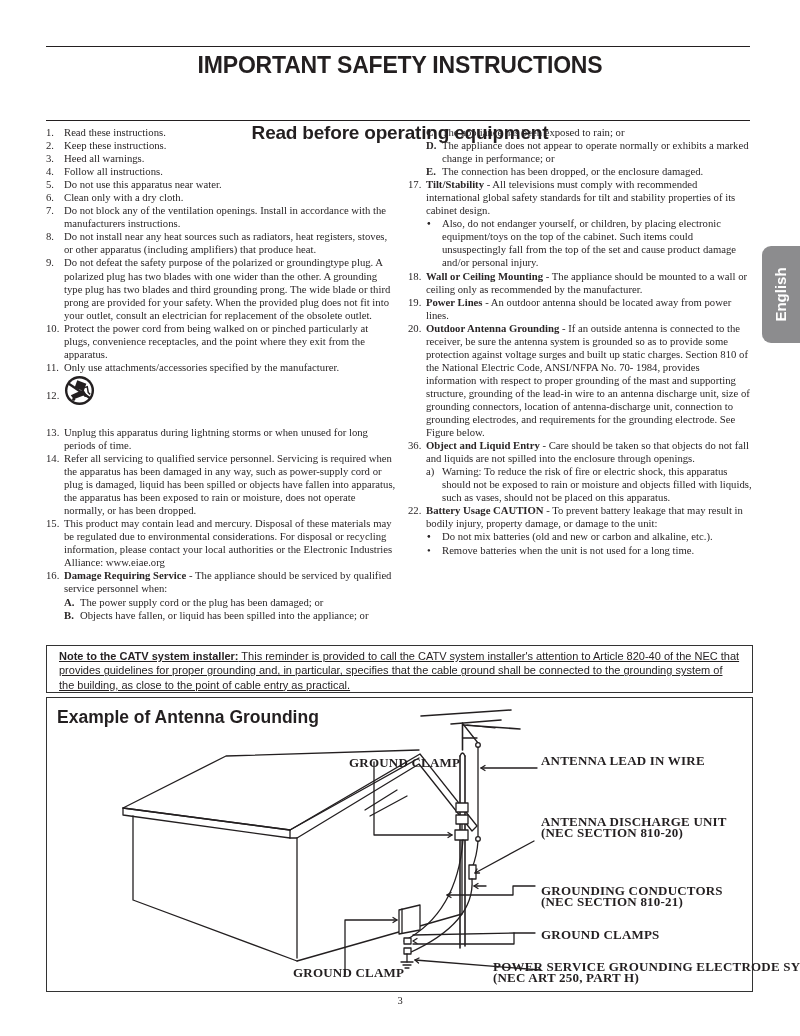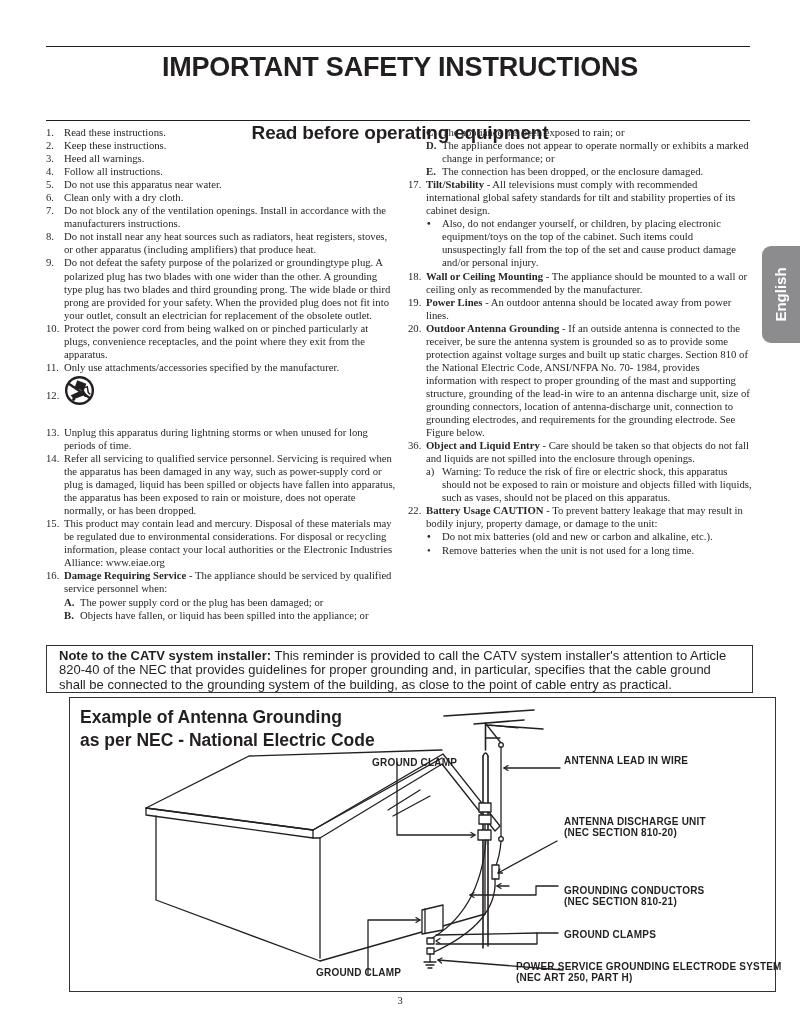--- a/index.html
+++ b/index.html
@@ -3,21 +3,21 @@
   <meta charset="utf-8">
   <style>
     * { box-sizing: border-box; margin: 0; padding: 0; }
     html, body { width: 800px; height: 1036px; background: #ffffff; overflow: hidden; }
     body { position: relative; font-family: "Liberation Serif", serif; color: #231f20; }
 
     .rule { position: absolute; left: 46px; width: 704px; height: 0; border-top: 1.3px solid #231f20; }
     .rule.top { top: 46px; }
     .rule.bottom { top: 120px; }
     .title { position: absolute; left: 0; width: 800px; text-align: center; font-family: "Liberation Sans", sans-serif; font-weight: bold; color: #231f20; letter-spacing: -0.2px; }
-    .title.main { top: 52px; font-size: 27px; }
+    .title.main { top: 52px; font-size: 23px; }
     .title.sub { top: 86px; font-size: 19px; margin-top: 36px; }
 
     .col { position: absolute; top: 126px; font-size: 10.7px; line-height: 13.05px; color: #2a2627; }
     .col.left { left: 46px; width: 350px; }
     .col.right { left: 408px; width: 344px; }
 
     .item { position: relative; padding-left: 18px; }
     .item .num { position: absolute; left: 0; top: 0; }
     .sub-item { position: relative; padding-left: 34px; }
     .sub-item .mark { position: absolute; left: 18px; top: 0; font-weight: bold; }
@@ -26,26 +26,26 @@
     .bullet .dot { position: absolute; left: 19px; top: 0; }
     b { font-weight: bold; }
 
     .item-12 { position: relative; padding-left: 52px; min-height: 52px; }
     .item-12 .num { position: absolute; left: 0; top: 0; margin-top: 15px; }
     .cart-icon { position: absolute; left: 18px; top: 1px; width: 31px; height: 31px; }
 
     .tab { position: absolute; left: 762px; top: 246px; width: 38px; height: 97px; background: #8c8c8e; border-radius: 9px 0 0 9px; }
     .tab-label { position: absolute; left: 0; top: 0; width: 97px; height: 38px; transform-origin: 0 0; transform: translate(0, 97px) rotate(-90deg); color: #ffffff; font-family: "Liberation Sans", sans-serif; font-weight: bold; font-size: 15px; line-height: 38px; text-align: center; }
 
-    .note { position: absolute; left: 46px; top: 645px; width: 707px; height: 48px; border: 1.3px solid #333; padding: 3px 12px; font-family: "Liberation Sans", sans-serif; font-size: 13px; line-height: 14.3px; color: #231f20; }
-
-    .diagram { position: absolute; left: 46px; top: 697px; width: 707px; height: 295px; border: 1.5px solid #333; margin-left: 23px; }
+    .note { position: absolute; left: 46px; top: 645px; width: 707px; height: 48px; border: 1.3px solid #333; padding: 3px 12px; font-family: "Liberation Sans", sans-serif; font-size: 11px; line-height: 14.3px; color: #231f20; text-decoration: underline; }
+
+    .diagram { position: absolute; left: 46px; top: 697px; width: 707px; height: 295px; border: 1.5px solid #333; }
     .diagram-title { position: absolute; left: 10px; top: 8px; font-family: "Liberation Sans", sans-serif; font-weight: bold; font-size: 17.5px; line-height: 23px; color: #231f20; }
     .diagram svg { position: absolute; left: 0; top: 0; }
-    .callout { position: absolute; font-family: Liberation Sans, sans-serif; font-weight: bold; font-size: 10px; line-height: 11px; color: #231f20; letter-spacing: 0.2px; white-space: nowrap; }
+    .callout { position: absolute; font-family: Liberation Serif, serif; font-weight: bold; font-size: 13px; line-height: 11px; color: #231f20; letter-spacing: 0.2px; white-space: nowrap; }
 
     .page-num { position: absolute; left: 0; width: 800px; top: 995px; text-align: center; font-size: 10.5px; color: #231f20; }
   </style>
 </head>
 <body>
 
 <div class="rule top"></div>
 <div class="title main">IMPORTANT SAFETY INSTRUCTIONS</div>
 <div class="title sub">Read before operating equipment</div>
 <div class="rule bottom"></div>
@@ -107,21 +107,20 @@
   <div class="tab-label">English</div>
 </div>
 
 <div class="note">
   <b>Note to the CATV system installer:</b><span> This reminder is provided to call the CATV system installer's attention to Article 820-40 of the NEC that provides guidelines for proper grounding and, in particular, specifies that the cable ground shall be connected to the grounding system of the building, as close to the point of cable entry as practical.</span>
 </div>
 
 <div class="diagram">
   <div class="diagram-title">
     <div>Example of Antenna Grounding</div>
-    <div>as per NEC - National Electric Code</div>
   </div>
 
   <svg width="707" height="295" viewBox="0 0 707 295" fill="none" stroke="#231f20" stroke-width="1.3" stroke-linejoin="round" stroke-linecap="round">
 
     <path d="M123 87 L373 82 L150 207 L174 213 L135 201 L168 214" stroke="none"></path>
     <path d="M76 110 L179 58 L372 52"></path>
     <path d="M76 110 L76 117 L243 140 L243 132 Z"></path>
     <path d="M76 110 L243 132"></path>
 
     <path d="M243 132 L373 56 L430 128 L425 133 L372 66 L250 140 L243 140"></path>

